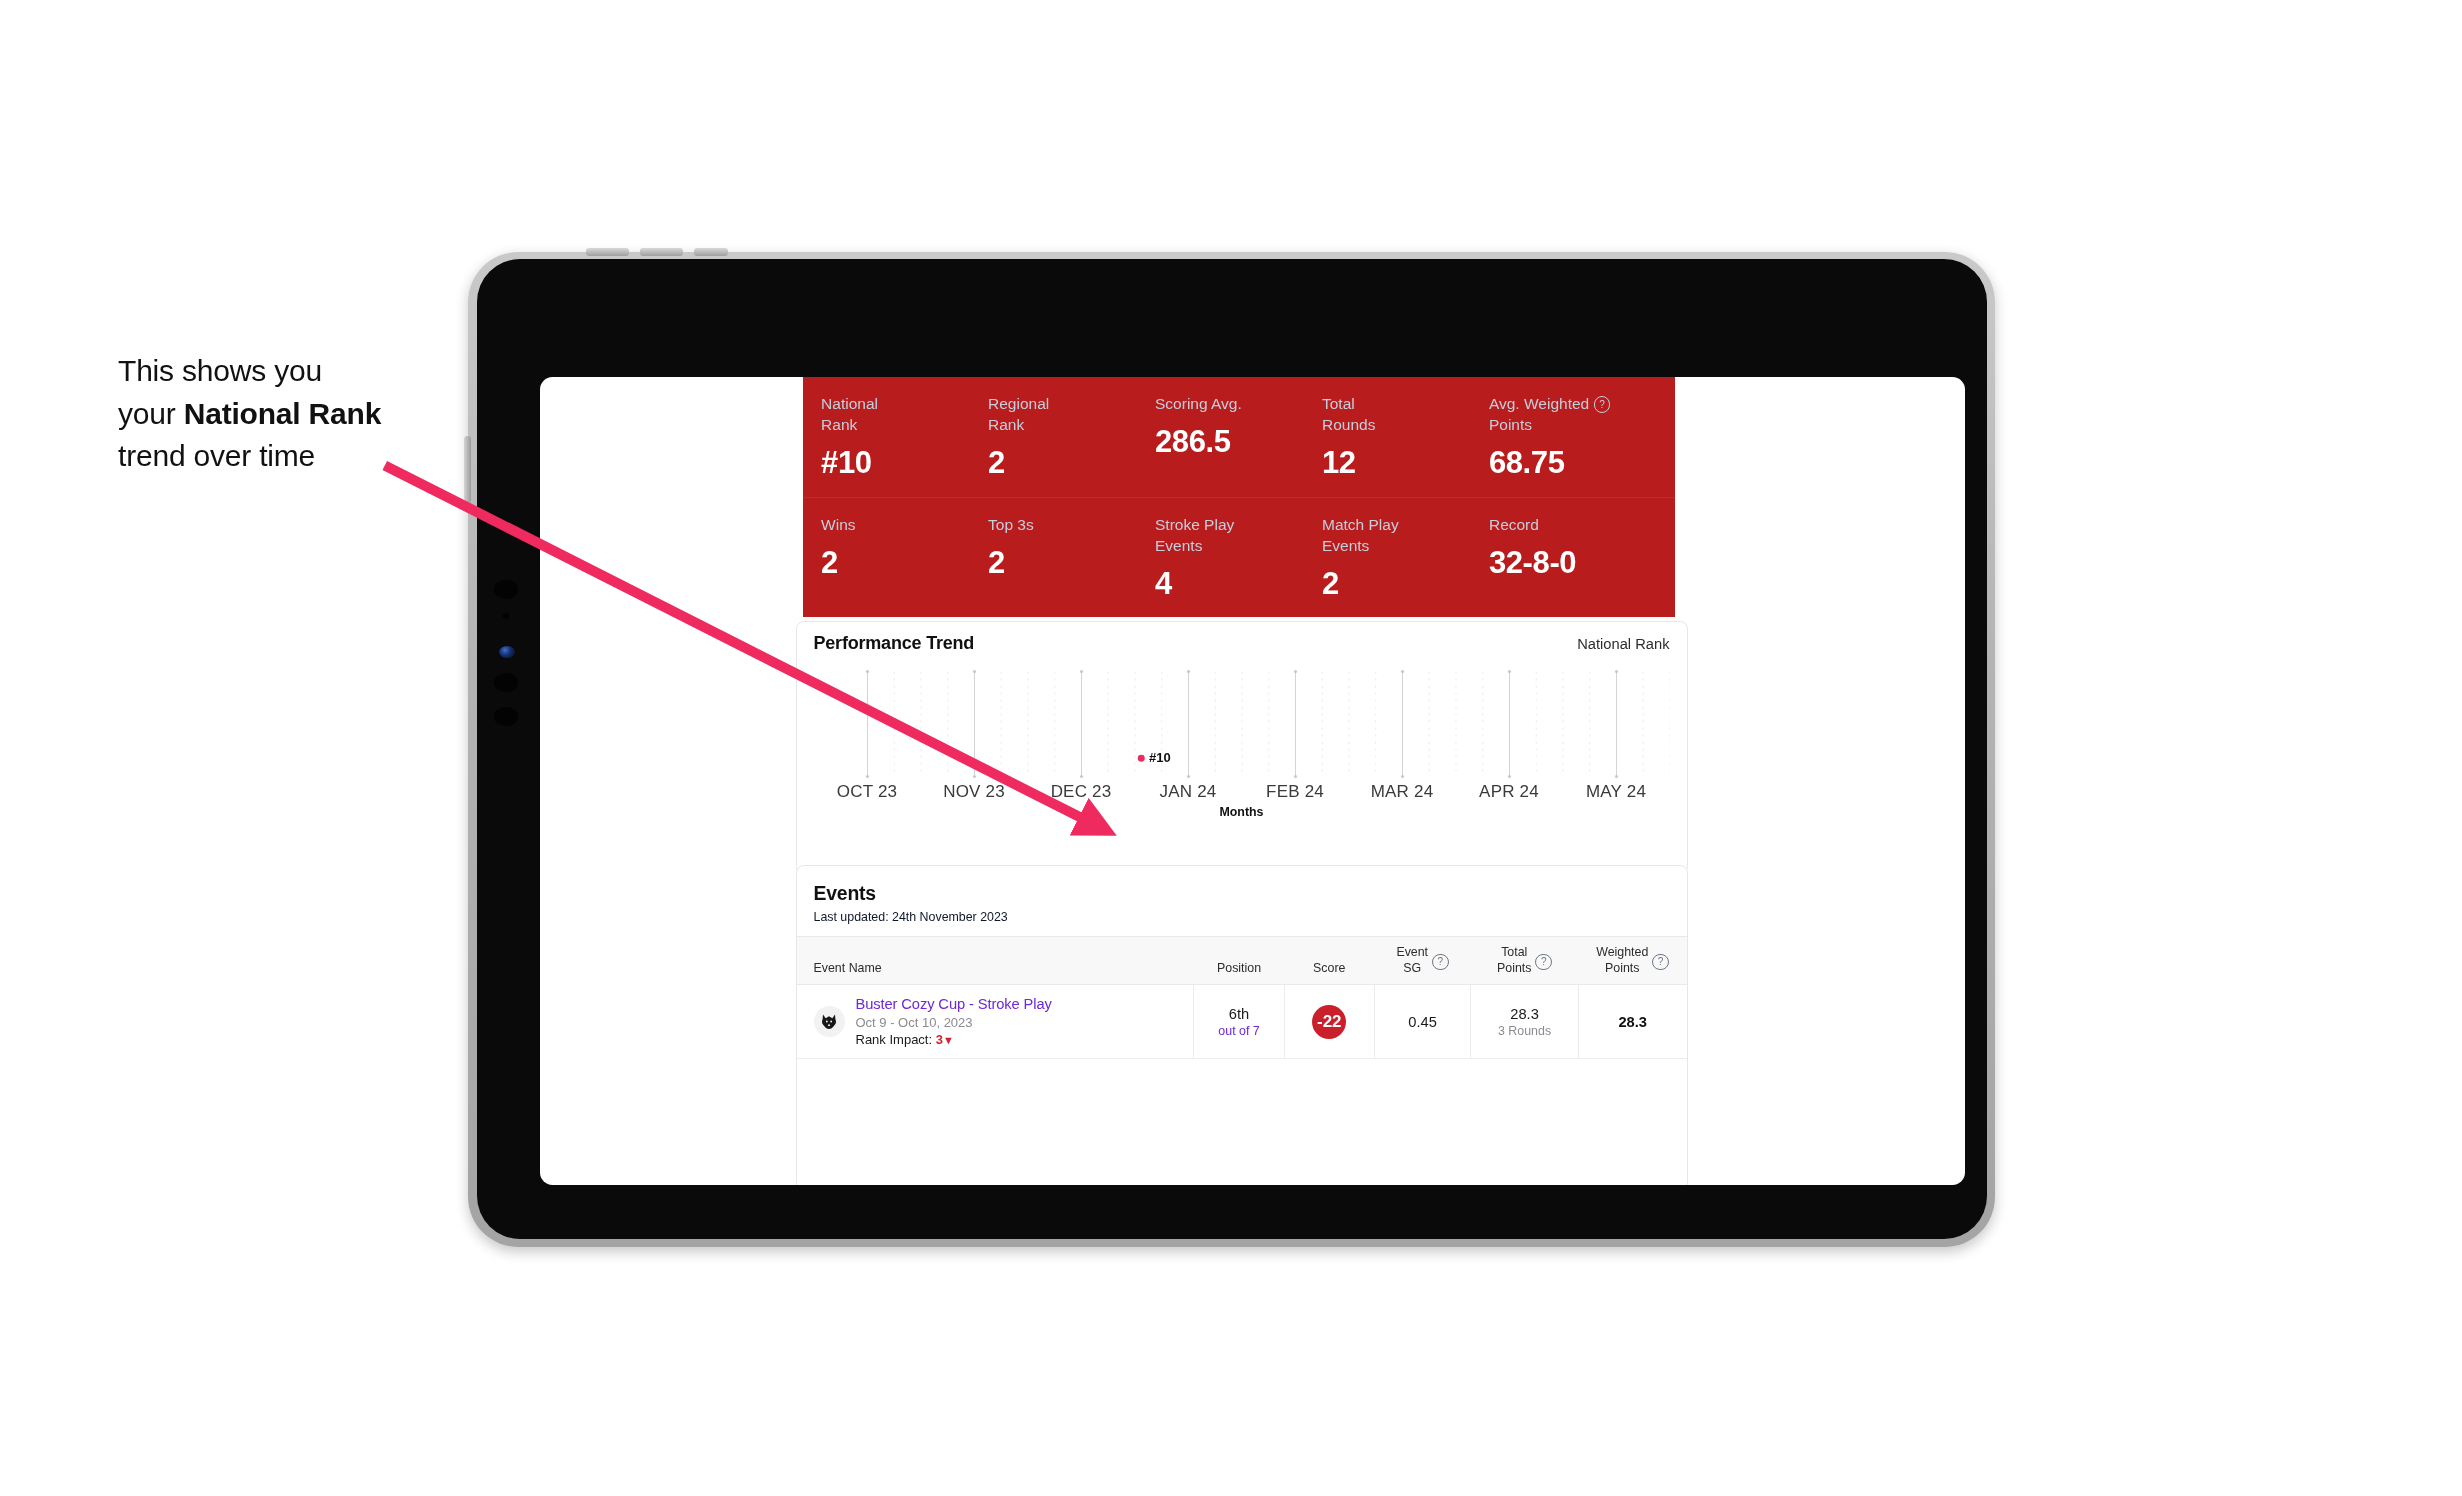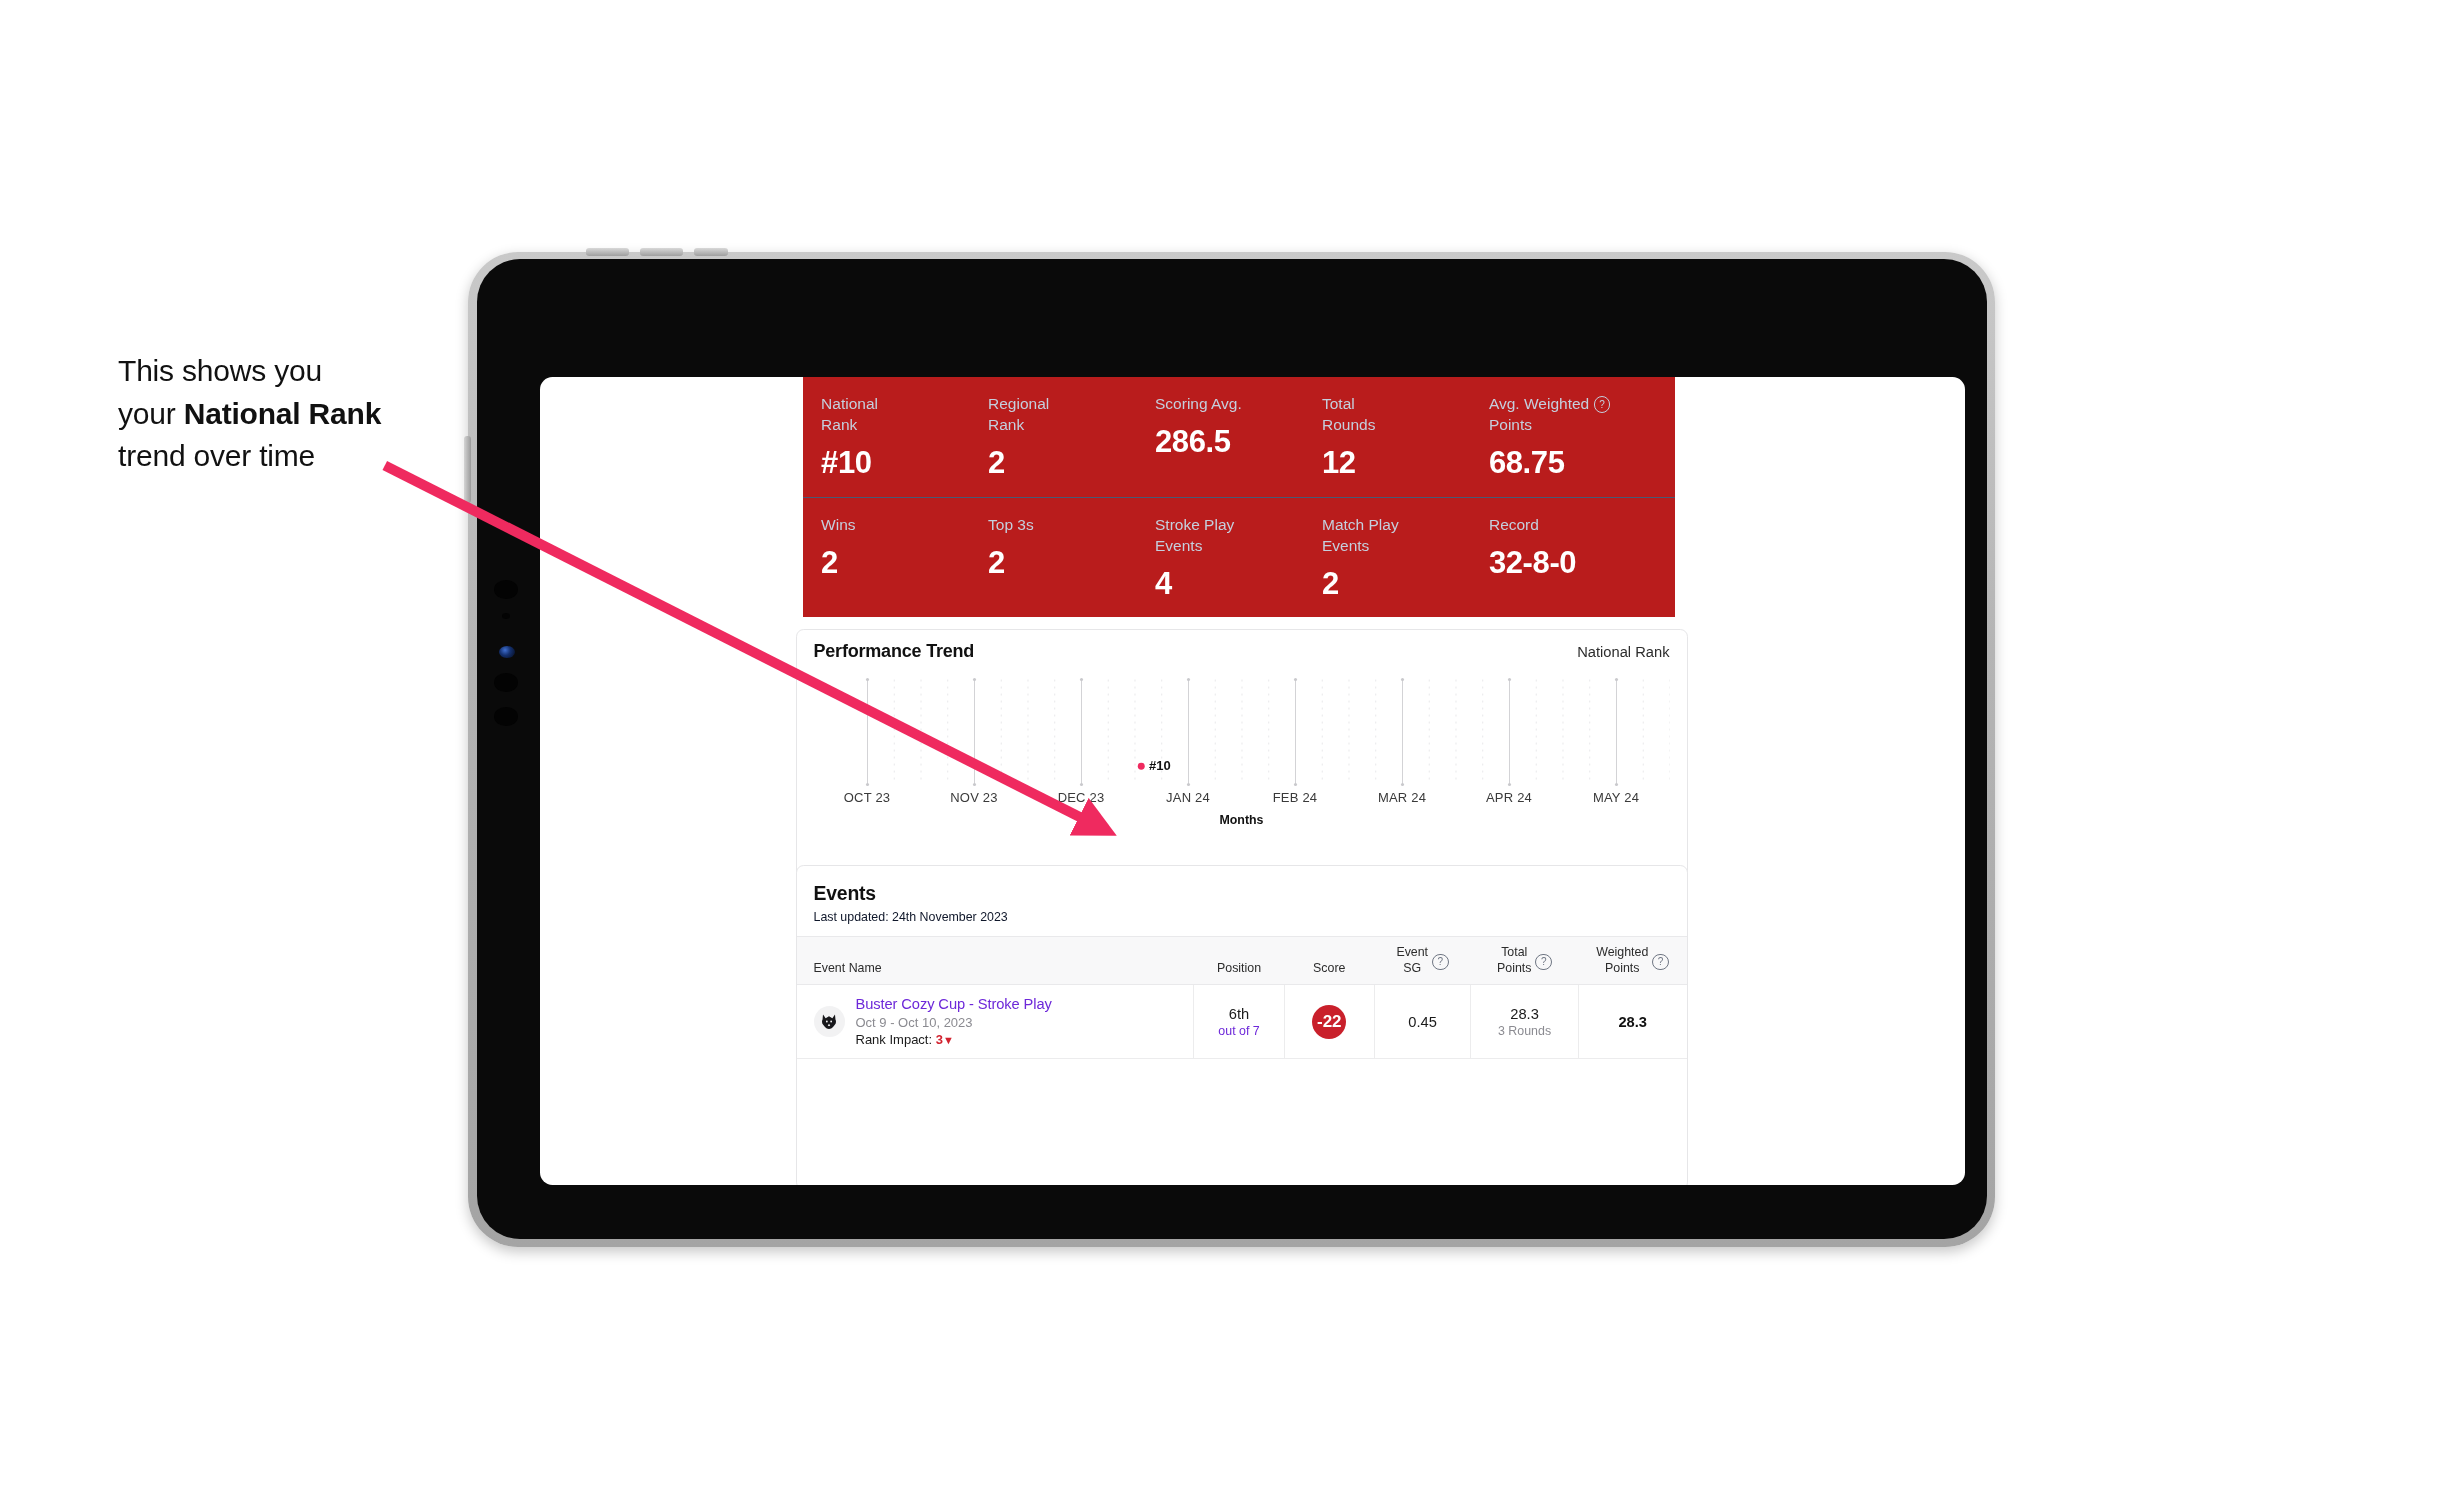--- a/index.html
+++ b/index.html
@@ -155,21 +155,21 @@
   }
 
   
   .card {
     position: absolute;
     background: #ffffff;
     border: 0.8px solid #e6e6e8;
     border-radius: 7.7px;
     box-sizing: border-box;
   }
-  #perf-card { left: 256px; top: 252px; width: 892px; height: 253px; }
+  #perf-card { left: 256px; top: 244px; width: 892px; height: 253px; }
   #events-card { left: 256px; top: 488px; width: 892px; height: 325px; overflow: hidden; }
 
   
   #perf-header {
     position: absolute;
     left: 0; top: 0; right: 0;
     height: 43px;
     display: flex;
     align-items: center;
     justify-content: space-between;
@@ -205,21 +205,21 @@
   #chart-axis-ticks {
     position: absolute;
     left: 17px;
     right: 17px;
     top: 160px;
     height: 15.5px;
   }
   .axis-tick {
     position: absolute;
     transform: translateX(-50%);
-    font-size: 13px;
+    font-size: 17px;
     color: #3a3a3a;
     letter-spacing: 0.2px;
     white-space: nowrap;
   }
   #chart-xaxis-title {
     position: absolute;
     left: 0; right: 0;
     top: 183px;
     text-align: center;
     font-size: 12.4px;

